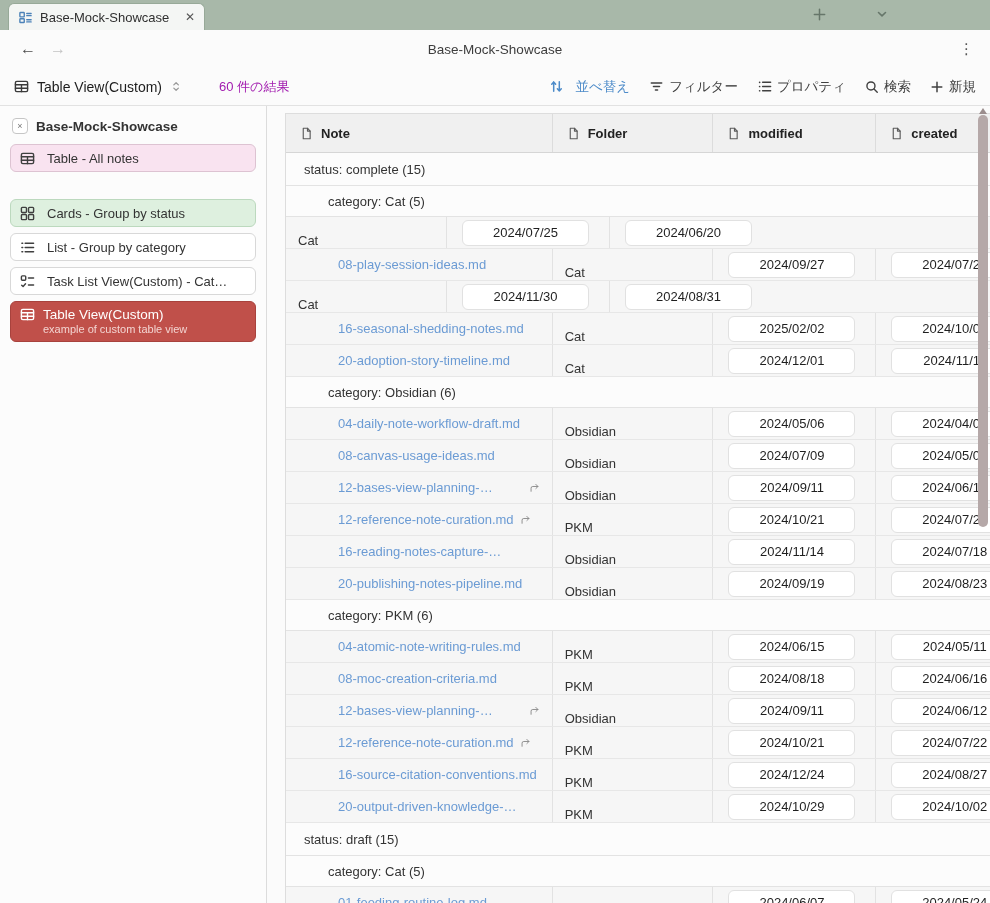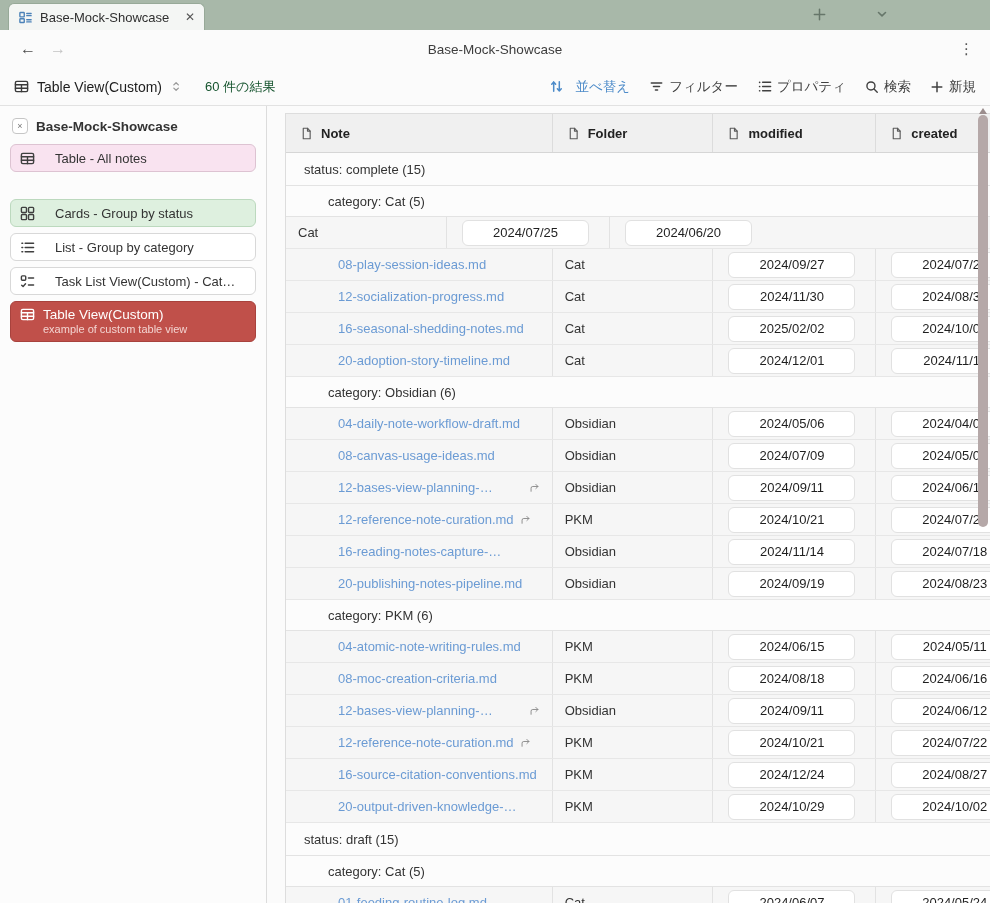--- a/index.html
+++ b/index.html
@@ -29,37 +29,37 @@
   .nav-back { position:absolute; left:20px; font-size:16px; color:#4c4c4c; }
   .nav-fwd  { position:absolute; left:50px; font-size:16px; color:#c3c3c3; }
   .nav-title { width:100%; text-align:center; font-size:13.5px; color:#3d3d3d; }
   .nav-more { position:absolute; right:16px; font-size:15px; color:#555; letter-spacing:0; }
 
   
   .viewbar { height:38px; display:flex; align-items:center; padding:0 14px; border-bottom:1px solid #e2e2e2; background:#fbfbfb; }
   .vb-left { display:flex; align-items:center; gap:8px; }
   .vb-name { font-size:14px; color:#1d1d1d; }
   .vb-chev { color:#9a9a9a; }
-  .vb-count { margin-left:14px; font-size:13px; color:#14532d; }
+  .vb-count { margin-left:28px; font-size:13px; color:#a21caf; }
   .vb-right { margin-left:auto; display:flex; align-items:center; gap:19px; }
   .vb-action { display:flex; align-items:center; gap:5px; font-size:13.5px; color:#404040; cursor:default; }
   .vb-action.sort { color:#4d8bc9;gap:12px; }
   .vb-icon { color:inherit; }
 
   
   .content { display:flex; height:797px; position:relative; background:#fbfbfb; }
 
   
   .sidebar { width:267px; min-width:267px; background:#fcfcfc; border-right:1px solid #dcdcdc; padding:12px 10px 0 10px; }
   .sb-header { display:flex; align-items:center; gap:8px; margin:0 0 10px 2px; }
   .sb-close { width:16px; height:16px; border:1px solid #c6c6c6; border-radius:4px; background:#fff; color:#777;
               font-size:9px; line-height:1; display:flex; align-items:center; justify-content:center; }
   .sb-title { font-weight:bold; font-size:13.5px; color:#333; }
   .sb-item { min-height:28px; border-radius:6px; border:1px solid #d8d8d8; background:#fff;
-             display:flex; align-items:center; gap:20px; padding:0 9px; font-size:13px; color:#333;
+             display:flex; align-items:center; gap:12px; padding:0 9px; font-size:13px; color:#333;
              margin-bottom:6px; cursor:default; }
   .sb-item .sb-icon { color:#3f3f3f; flex:none; }
   .sb-item .sb-label { white-space:nowrap; overflow:hidden; }
   .sb-item.pink  { background:#f9e3f0; border-color:#ddc3d2; }
   .sb-item.green { background:#def0df; border-color:#bcd9be;margin-top:27px; }
   .sb-item.red   { background:#c0504a; border-color:#a8423d; color:#fff; display:block; padding:5px 9px 6px; }
   .sb-item.red .redrow { display:flex; align-items:center; gap:8px; font-size:13.5px; }
   .sb-item.red .sb-icon { color:#fff; }
   .sb-item.red .sb-sub { font-size:11px; color:#f3d4d1; margin-left:23px; margin-top:1px; }
 
@@ -76,21 +76,21 @@
   .grow { display:flex; align-items:center; background:#fcfcfc; border-bottom:1px solid #e3e3e3; font-size:13px; color:#333; }
   .grow.l1 { height:33px; padding-left:18px; }
   .grow.l2 { height:31px; padding-left:42px; }
 
   .drow { height:32px; display:flex; background:#f6f6f6; border-bottom:1px solid #e7e7e7; font-size:13px; }
   .cell { display:flex; align-items:center; }
   .cell-note { width:267px; padding:0 12px 0 52px; border-right:1px solid #e2e2e2; }
   .note-link { color:#6b9bd4; white-space:nowrap; overflow:hidden; cursor:default; }
   .link-ind { color:#8a8a8a; flex:none; margin-left:6px; }
   .link-ind.end { margin-left:auto; }
-  .cell-folder { width:161px; padding-left:12px; border-right:1px solid #e2e2e2; color:#333; }
+  .cell-folder { width:161px; padding-left:12px; border-right:1px solid #e2e2e2; color:#333;align-items:flex-end; }
   .cell-mod { width:163px; border-right:1px solid #e2e2e2; }
   .cell-cre { width:169px; }
   .datebox { width:127px; height:26px; margin-left:15px; background:#fff; border:1px solid #e1e1e1; border-radius:6px;
              display:flex; align-items:center; justify-content:center; color:#1f1f1f; font-size:13px; }
 
   .scroll-up { position:absolute; right:3px; top:2px; width:0; height:0;
                border-left:4px solid transparent; border-right:4px solid transparent; border-bottom:6px solid #9b8d8d; }
   .scroll-thumb { position:absolute; right:2px; top:9px; width:10px; height:412px; background:#b5a8a8; border-radius:5px; }
 </style>
 </head>
@@ -318,23 +318,20 @@
                 <span>Cat</span>
               </div>
               <div class="cell cell-mod">
                 <span class="datebox">2024/09/27</span>
               </div>
               <div class="cell cell-cre">
                 <span class="datebox">2024/07/26</span>
               </div>
             </div>
             <div class="drow">
-              <div class="cell cell-note">
-                <span class="note-link">12-socialization-progress.md</span>
-              </div>
               <div class="cell cell-folder">
                 <span>Cat</span>
               </div>
               <div class="cell cell-mod">
                 <span class="datebox">2024/11/30</span>
               </div>
               <div class="cell cell-cre">
                 <span class="datebox">2024/08/31</span>
               </div>
             </div>

